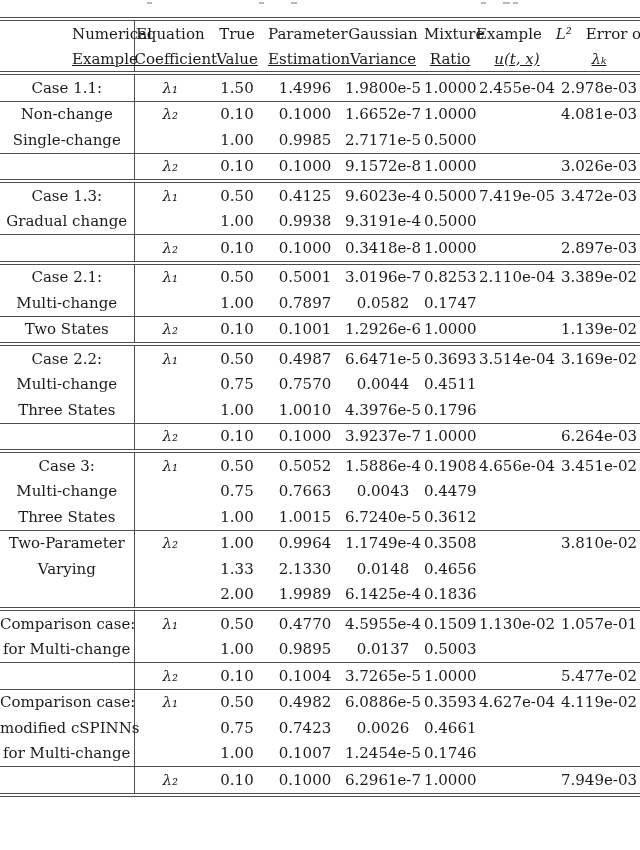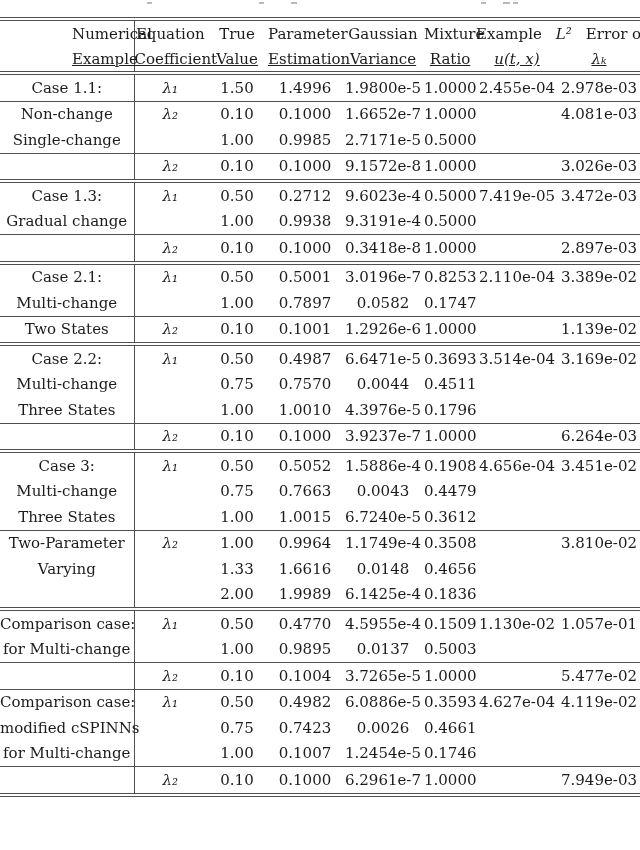--- a/index.html
+++ b/index.html
@@ -125,21 +125,21 @@
       <td>0.1000</td>
       <td>9.1572e-8</td>
       <td>1.0000</td>
       <td></td>
       <td>3.026e-03</td>
     </tr>
         <tr class="rule-double">
       <td>Case 1.3:</td>
       <td class="math">λ₁</td>
       <td>0.50</td>
-      <td>0.2712</td>
+      <td>0.4125</td>
       <td>9.6023e-4</td>
       <td>0.5000</td>
       <td>7.419e-05</td>
       <td>3.472e-03</td>
     </tr>
         <tr class="rule-none">
       <td>Gradual change</td>
       <td class="math"></td>
       <td>1.00</td>
       <td>0.9938</td>
@@ -265,21 +265,21 @@
       <td>0.9964</td>
       <td>1.1749e-4</td>
       <td>0.3508</td>
       <td></td>
       <td>3.810e-02</td>
     </tr>
         <tr class="rule-none">
       <td>Varying</td>
       <td class="math"></td>
       <td>1.33</td>
-      <td>1.6616</td>
+      <td>2.1330</td>
       <td>0.0148</td>
       <td>0.4656</td>
       <td></td>
       <td></td>
     </tr>
         <tr class="rule-none">
       <td></td>
       <td class="math"></td>
       <td>2.00</td>
       <td>1.9989</td>

